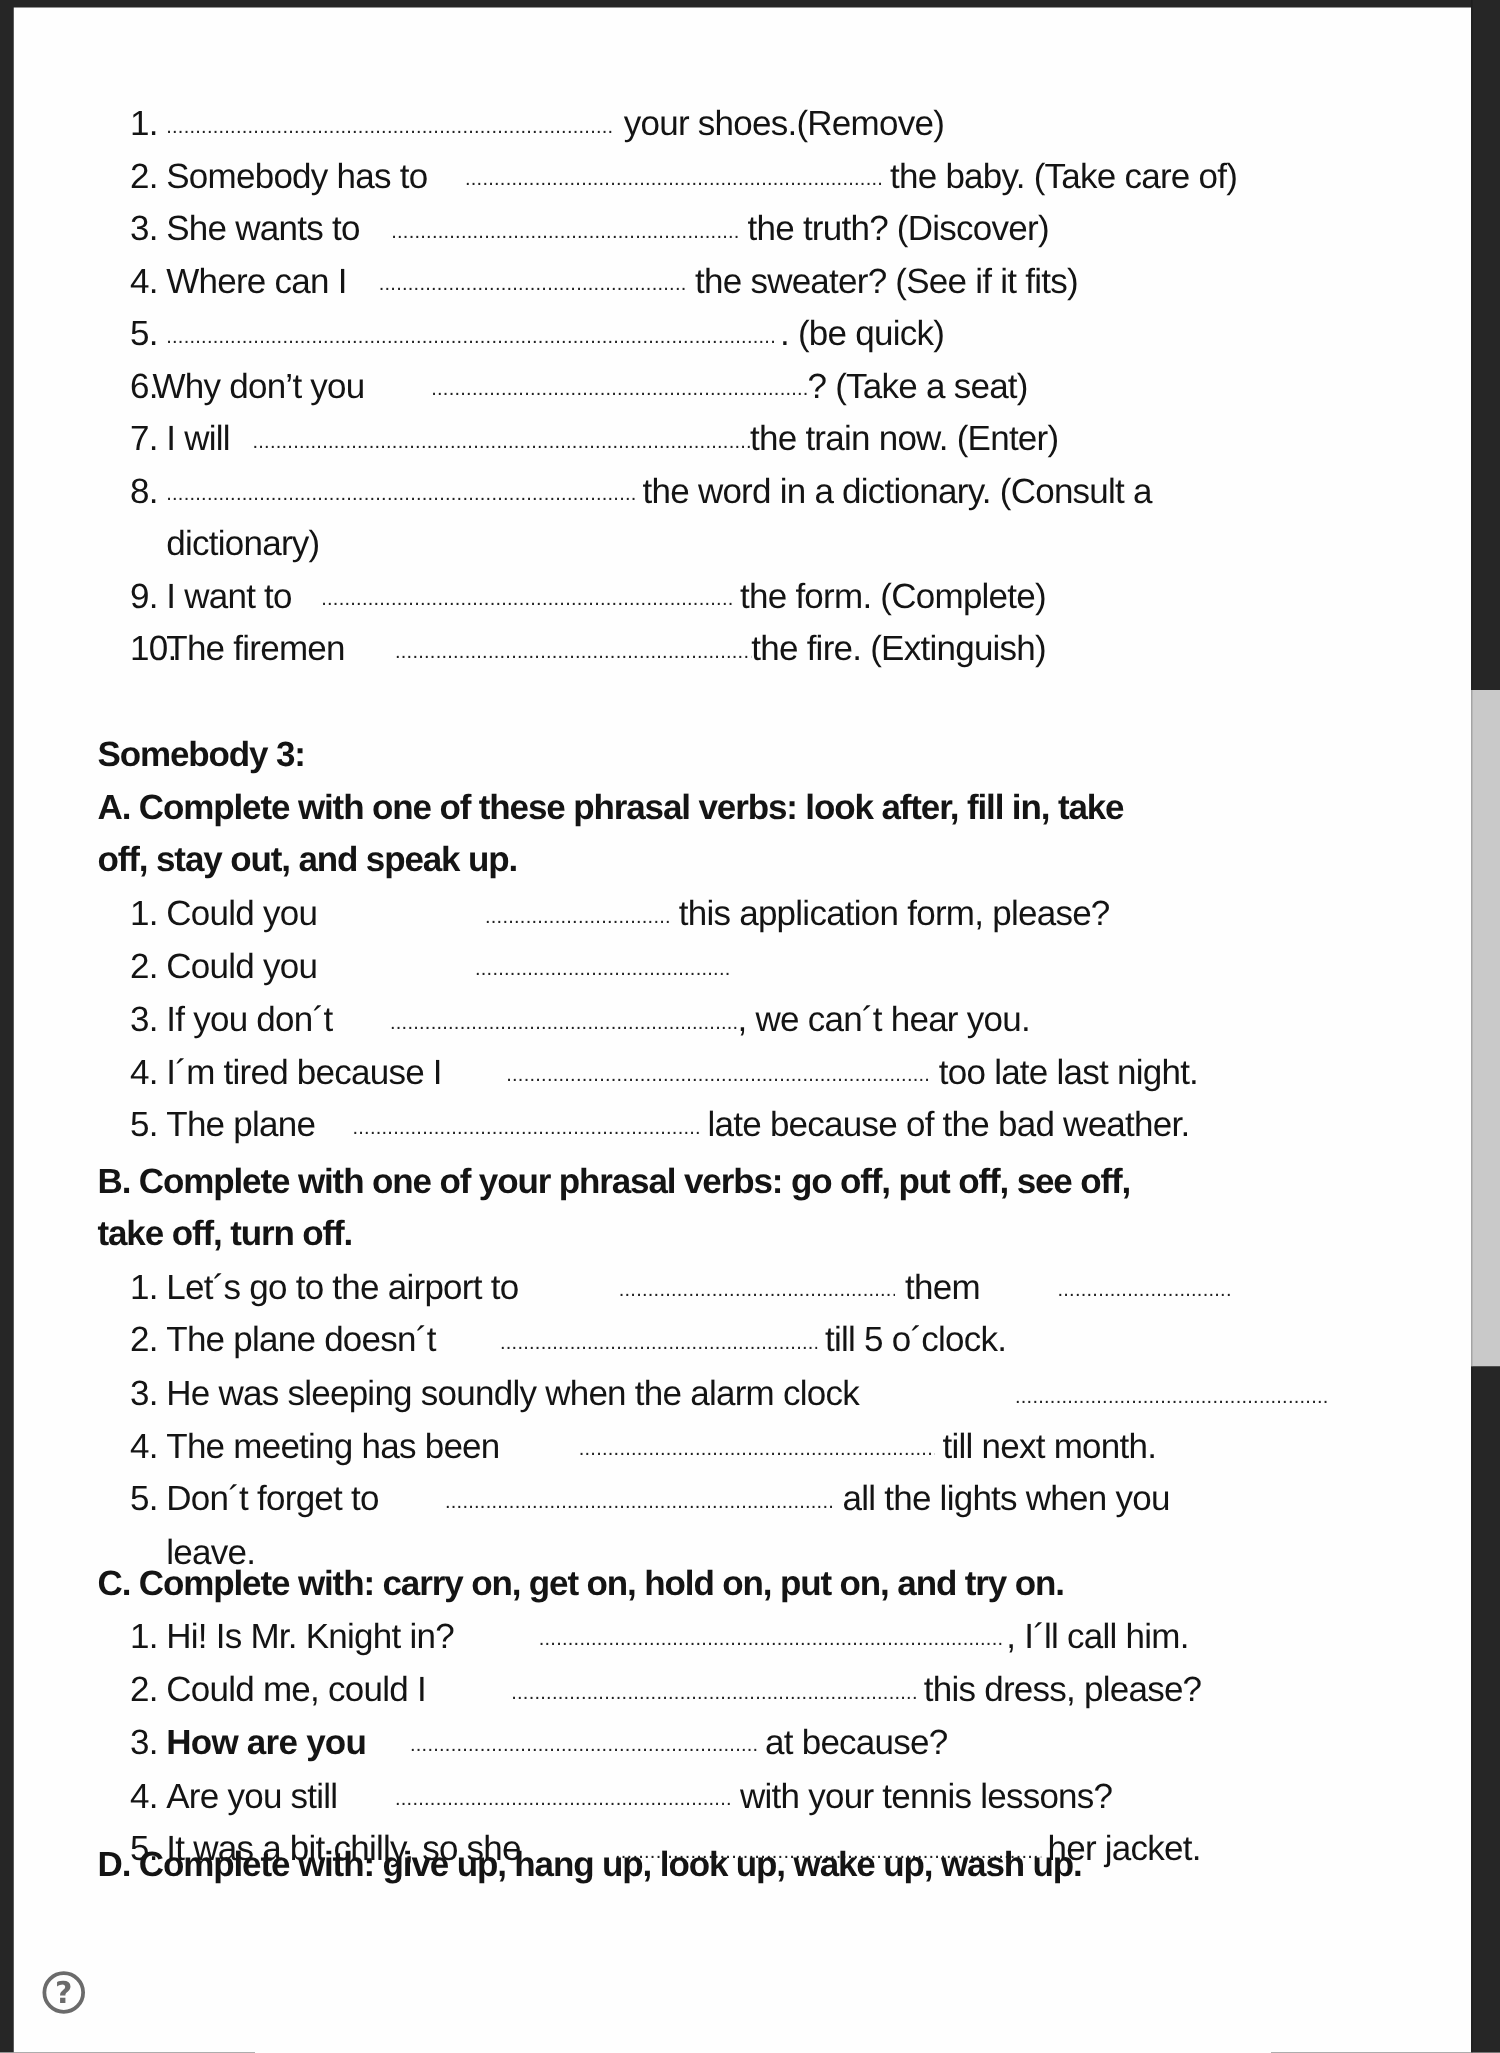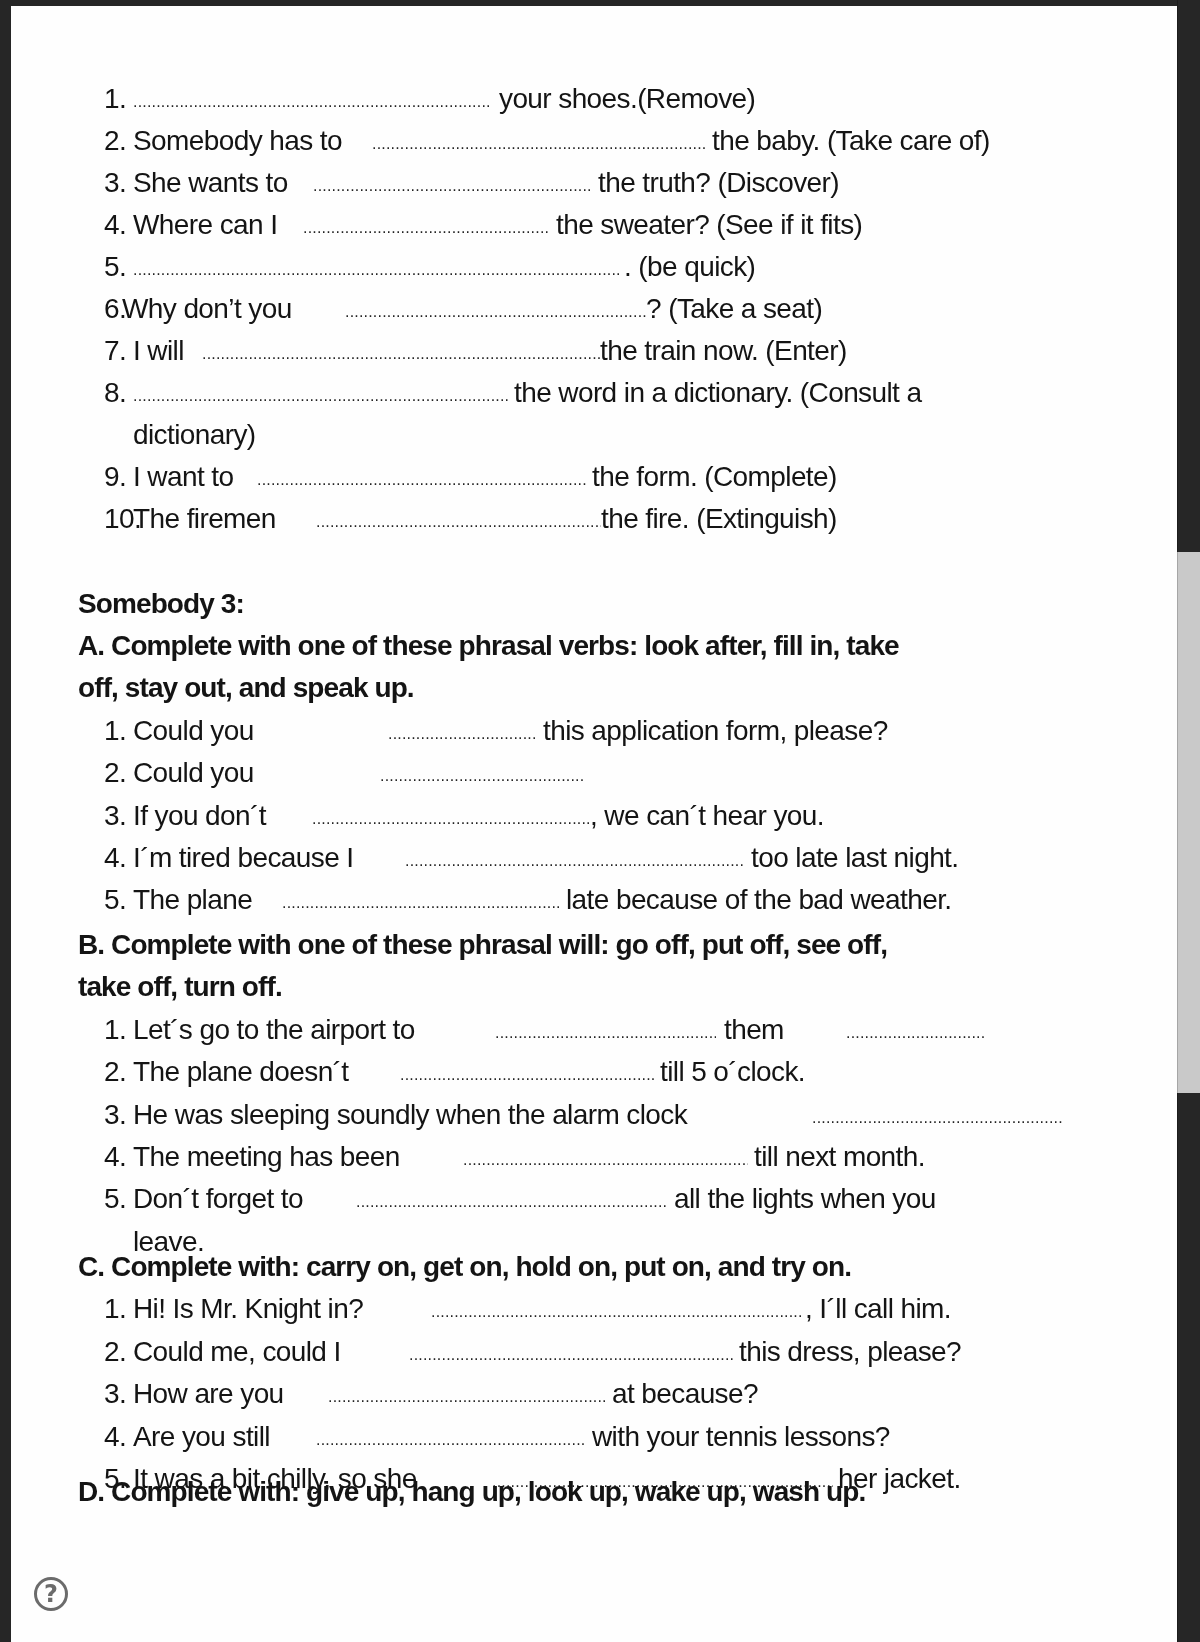--- a/index.html
+++ b/index.html
@@ -188,21 +188,21 @@
       <span class="dots" style="left: 405px; width: 340px;">........................................................................................................................................................................................................</span>
       <span class="seg" style="left: 751px;">too late last night.</span>
     </div>
     <div class="line" style="top: 880.4px; left: 0px; width: 1170px;">
       <span class="seg" style="left: 104px;">5.</span>
       <span class="seg" style="left: 133px;">The plane</span>
       <span class="dots" style="left: 282px; width: 279px;">........................................................................................................................................................................................................</span>
       <span class="seg" style="left: 566px;">late because of the bad weather.</span>
     </div>
     <div class="line" style="top: 925px; left: 0px; width: 1170px;">
-      <span class="seg bold" style="left: 78px;">B. Complete with one of these phrasal will: go off, put off, see off,</span>
+      <span class="seg bold" style="left: 78px;">B. Complete with one of your phrasal verbs: go off, put off, see off,</span>
     </div>
     <div class="line" style="top: 967.4px; left: 0px; width: 1170px;">
       <span class="seg bold" style="left: 78px;">take off, turn off.</span>
     </div>
     <div class="line" style="top: 1009.8px; left: 0px; width: 1170px;">
       <span class="seg" style="left: 104px;">1.</span>
       <span class="seg" style="left: 133px;">Let´s go to the airport to</span>
       <span class="dots" style="left: 495px; width: 221px;">........................................................................................................................................................................................................</span>
       <span class="seg" style="left: 724px;">them</span>
       <span class="dots" style="left: 846px; width: 139px;">........................................................................................................................................................................................................</span>
@@ -243,21 +243,21 @@
       <span class="seg" style="left: 805px;">, I´ll call him.</span>
     </div>
     <div class="line" style="top: 1331.8px; left: 0px; width: 1170px;">
       <span class="seg" style="left: 104px;">2.</span>
       <span class="seg" style="left: 133px;">Could me, could I</span>
       <span class="dots" style="left: 409px; width: 324px;">........................................................................................................................................................................................................</span>
       <span class="seg" style="left: 739px;">this dress, please?</span>
     </div>
     <div class="line" style="top: 1374.2px; left: 0px; width: 1170px;">
       <span class="seg" style="left: 104px;">3.</span>
-      <span class="seg" style="left: 133px;">How are you</span>
+      <span class="seg" style="left: 133px; font-weight: bold;">How are you</span>
       <span class="dots" style="left: 328px; width: 279px;">........................................................................................................................................................................................................</span>
       <span class="seg" style="left: 612px;">at because?</span>
     </div>
     <div class="line" style="top: 1416.6px; left: 0px; width: 1170px;">
       <span class="seg" style="left: 104px;">4.</span>
       <span class="seg" style="left: 133px;">Are you still</span>
       <span class="dots" style="left: 316px; width: 269px;">........................................................................................................................................................................................................</span>
       <span class="seg" style="left: 592px;">with your tennis lessons?</span>
     </div>
     <div class="line" style="top: 1459px; left: 0px; width: 1170px;">

